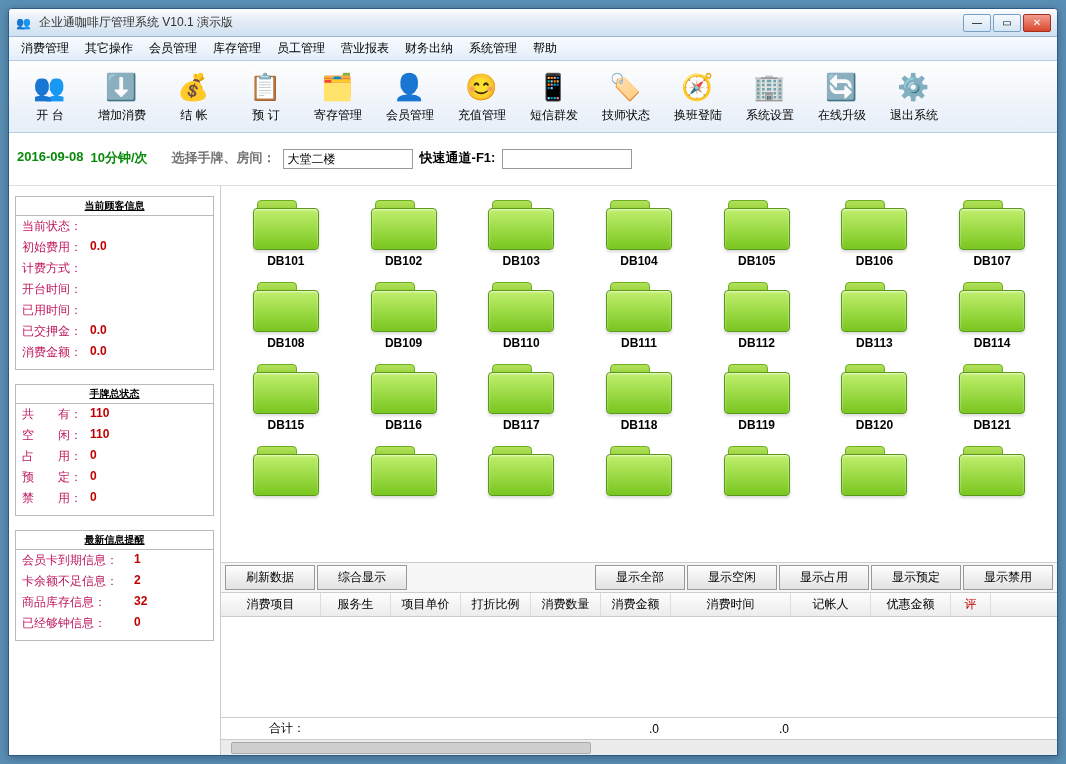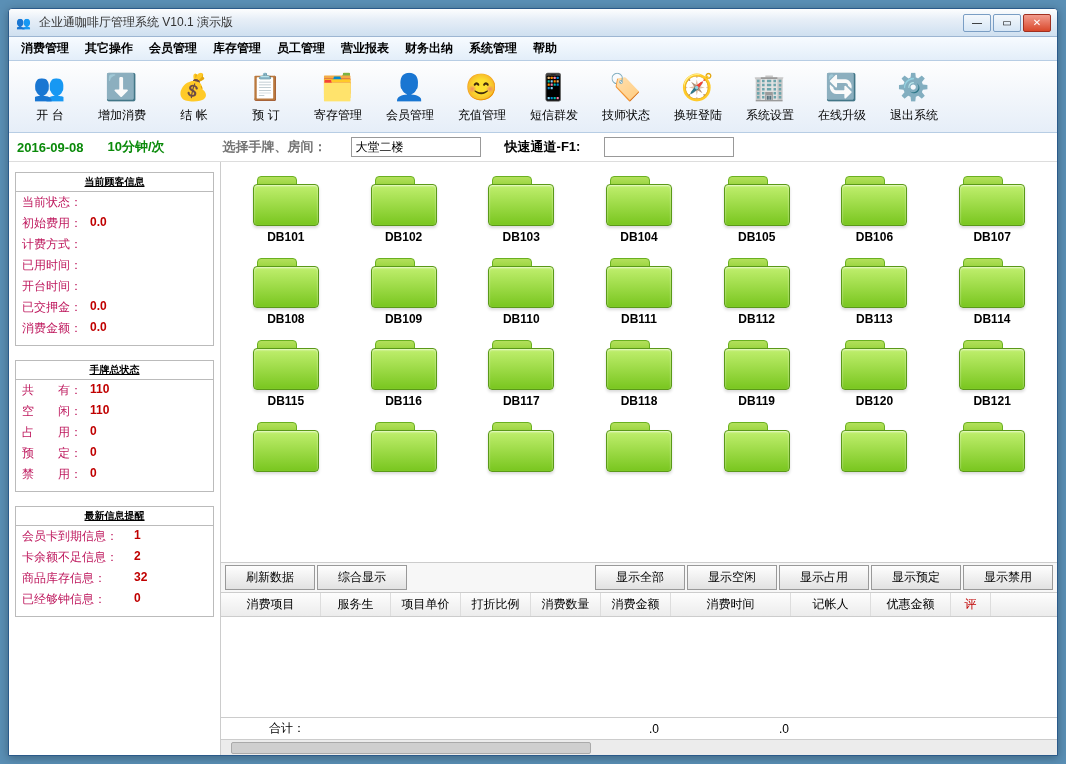--- a/index.html
+++ b/index.html
@@ -4,27 +4,27 @@
 <style>
 * { margin: 0; padding: 0; box-sizing: border-box; font-family: "Microsoft YaHei", "SimSun", sans-serif; }
 body { background: #5a8fb5; width: 1066px; height: 764px; overflow: hidden; padding: 8px; }
 .window { width: 100%; height: 100%; background: #f0f0f0; border: 1px solid #2a5a8a; border-radius: 4px 4px 0 0; display: flex; flex-direction: column; overflow: hidden; box-shadow: 0 2px 10px rgba(0,0,0,.3);}
 .titlebar { height: 28px; background: linear-gradient(#fdfefe,#e6eef7 40%,#cfe0f0); display: flex; align-items: center; padding: 0 6px; border-bottom: 1px solid #9db6d2;}
 .titlebar-icon { width: 18px; height: 18px; margin-right: 6px; display: flex; align-items: center; justify-content: center; font-size: 12px;}
 .title-text { font-size: 12px; color: #333; flex: 1;}
 .win-controls { display: flex; gap: 2px;}
 .win-btn { width: 28px; height: 18px; border: 1px solid #7a9ec4; border-radius: 2px; display:flex; align-items:center; justify-content:center; font-size:10px; background: linear-gradient(#f4f8fc,#d6e6f5); cursor:pointer;}
 .win-close { background: linear-gradient(#f29c8e,#d9482b); color:#fff; border-color:#a03020;}
-.menubar { height: 24px; background: linear-gradient(#f7fbff,#e3eef9); border-bottom: 1px solid #b7cde4; display:flex; align-items:center; padding: 0 4px; font-size: 12px; font-weight: bold;}
+.menubar { height: 24px; background: linear-gradient(#f7fbff,#e3eef9); border-bottom: 1px solid #b7cde4; display:flex; align-items:center; padding: 0 4px; font-size: 12px;}
 .menu-item { padding: 2px 8px; cursor:pointer;}
 .toolbar { background: linear-gradient(#fefefe,#e6eef8); border-bottom:1px solid #b7cde4; padding: 6px 8px; display:flex; gap: 6px;}
 .tool-btn { width: 66px; display:flex; flex-direction:column; align-items:center; cursor:pointer; font-size:12px; padding:2px 0;}
 .tool-btn .ico { width: 40px; height: 36px; display:flex; align-items:center; justify-content:center; font-size: 26px; margin-bottom: 2px;}
 .workspace { flex:1; display:flex; flex-direction:column; background:#fff; overflow:hidden;}
-.filterbar { display:flex; align-items:center; padding: 4px 8px; border-bottom:1px solid #ddd; gap:24px; font-size: 13px;}
+.filterbar { display:flex; align-items:flex-start; padding: 16px 8px; border-bottom:1px solid #ddd; gap:7px; font-size: 13px;}
 .date-label { color:#0a8a0a; font-weight:bold;}
 .rate-label { color:#0a8a0a; font-weight:bold;}
 .filter-lbl { color:#737373; font-weight:bold;}
 .filter-input { border:1px solid #999; height:20px; font-size:12px; padding: 0 4px; background:#fff;}
 .body-split { flex:1; display:flex; overflow:hidden;}
 .sidebar { width: 212px; border-right:1px solid #ccc; padding: 10px 6px; overflow:auto; background:#fff;}
 .side-panel { border:1px solid #bbb; margin-bottom:14px; padding-bottom:6px; background:#fff;}
 .side-panel h3 { text-align:center; font-size:10px; font-weight:bold; padding:2px 0; border-bottom:1px solid #bbb; text-decoration: underline;}
 .kv { display:flex; font-size:12px; padding:2px 6px;}
 .kv .k { width: 68px; color:#be185d;}
@@ -153,25 +153,25 @@
               </div>
               <div class="kv">
                 <span class="k" style="">初始费用：</span>
                 <span class="v">0.0</span>
               </div>
               <div class="kv">
                 <span class="k" style="">计费方式：</span>
                 <span class="v"></span>
               </div>
               <div class="kv">
+                <span class="k" style="">开台时间：</span>
+                <span class="v"></span>
+              </div>
+              <div class="kv">
                 <span class="k" style="">已用时间：</span>
-                <span class="v"></span>
-              </div>
-              <div class="kv">
-                <span class="k" style="">开台时间：</span>
                 <span class="v"></span>
               </div>
               <div class="kv">
                 <span class="k" style="">已交押金：</span>
                 <span class="v">0.0</span>
               </div>
               <div class="kv">
                 <span class="k" style="">消费金额：</span>
                 <span class="v">0.0</span>
               </div>

